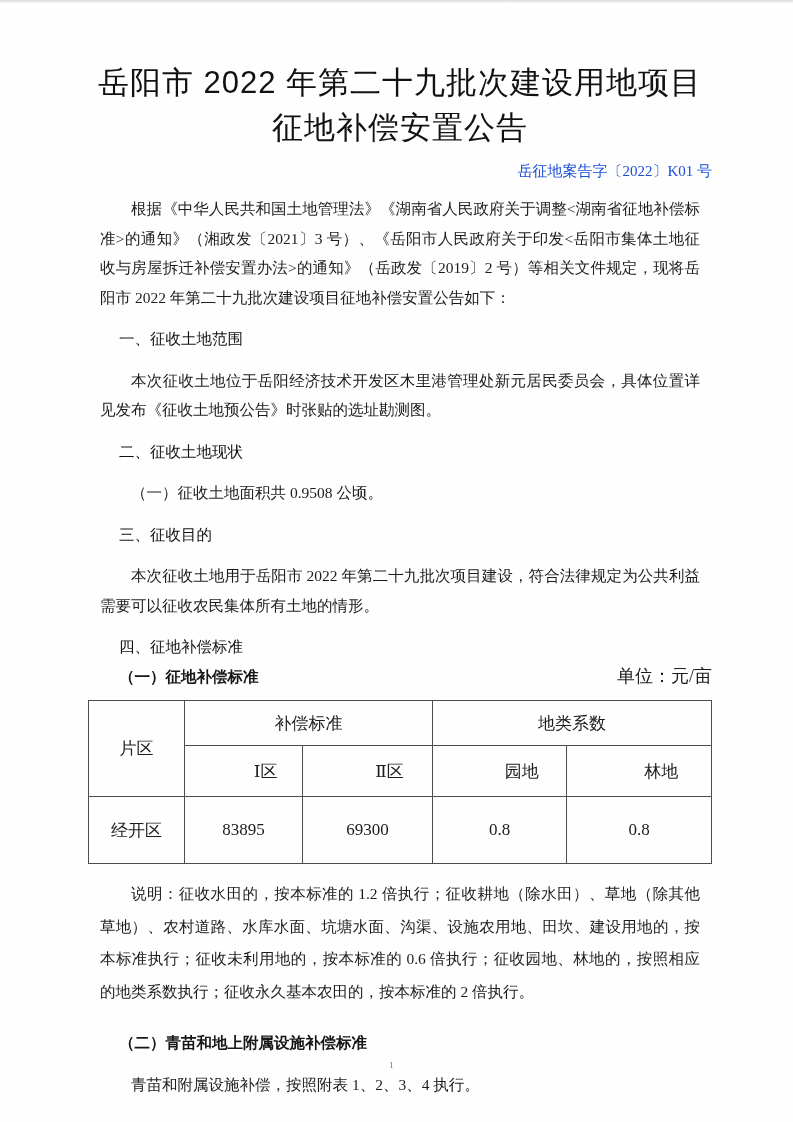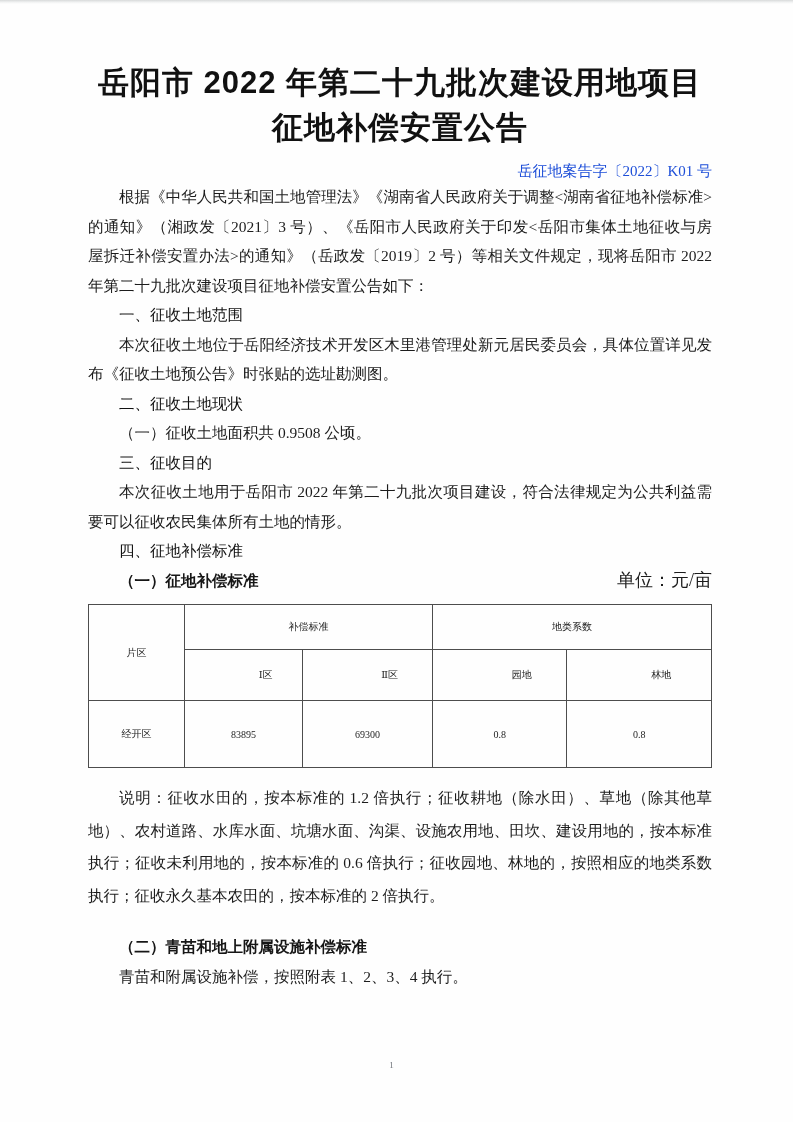--- a/index.html
+++ b/index.html
@@ -24,34 +24,34 @@
     opacity: .55;
   }
   .page {
     position: relative;
     padding: 60px 81px 0 88px;
   }
   .title {
     text-align: center;
     font-size: 31px;
     line-height: 45px;
-    font-weight: 700;
+    font-weight: 400;
     letter-spacing: 1px;
     color: #111;
     font-family: "Liberation Sans", "DejaVu Sans", sans-serif;
   }
   .doc-number {
     text-align: right;
     font-size: 15px;
     line-height: 22px;
     margin-top: 10px;
     color: #1d4ed8;
   }
   p.body {
-    margin: 0;
+    margin: 12px;
     font-size: 15.5px;
     line-height: 29.5px;
     text-align: justify;
     text-justify: inter-ideograph;
     color: #1c1c1c;
   }
   .indent { text-indent: 2em; }
   .h1 {
     font-size: 15.5px;
     line-height: 29.5px;
@@ -79,21 +79,21 @@
   table.comp {
     width: 100%;
     border-collapse: collapse;
     margin-top: 9px;
     table-layout: fixed;
   }
   table.comp td {
     border: 1.4px solid #4d4d4d;
     text-align: center;
     vertical-align: middle;
-    font-size: 10px;
+    font-size: 17px;
     color: #1c1c1c;
     padding: 0 4px;
   }
   tr.r-group td { height: 44px; }
   tr.r-sub td   { height: 50px; padding-left: 48px; }
   tr.r-data td  { height: 66px; }
   p.note {
     margin-top: 14px;
     line-height: 32.5px;
   }

